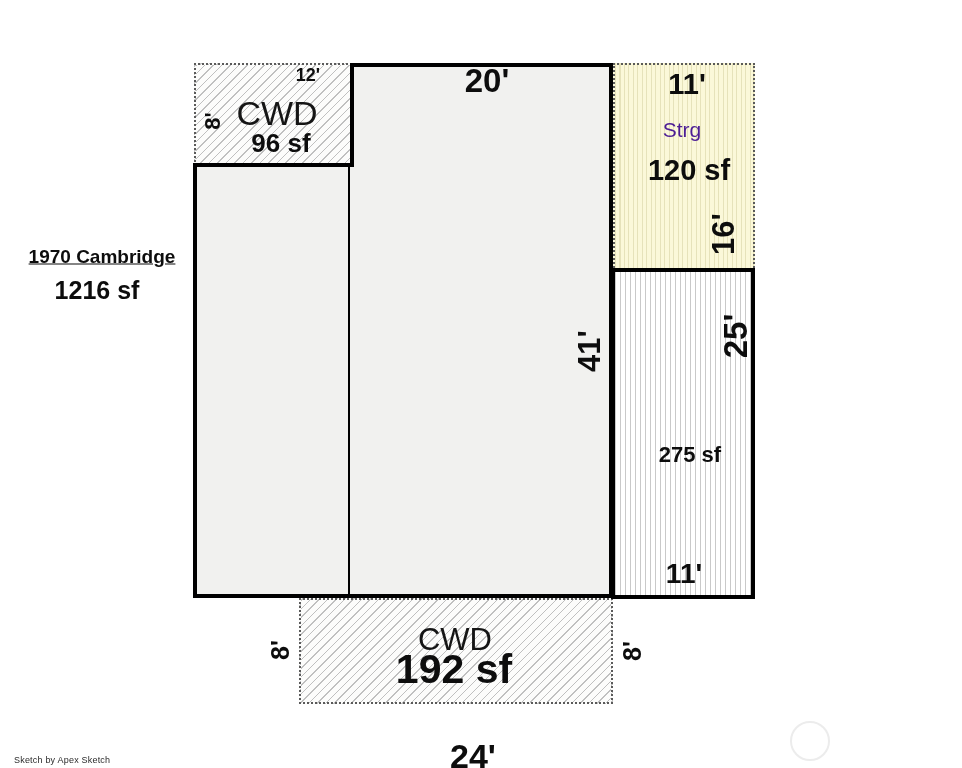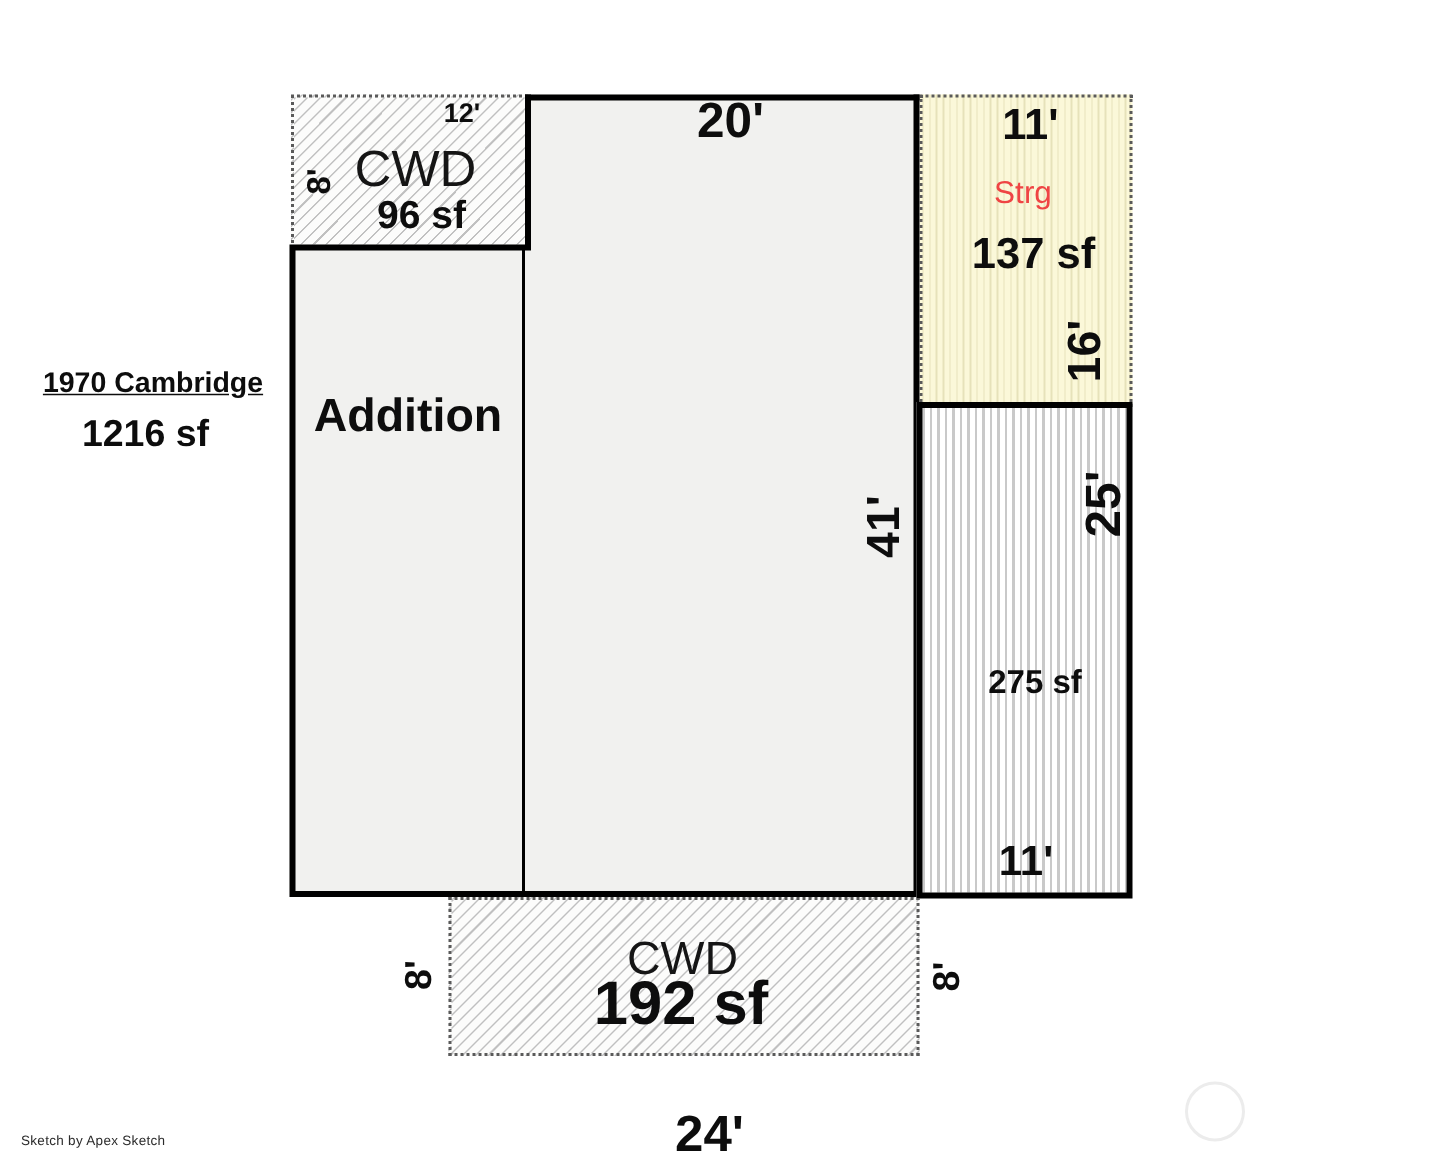--- a/index.html
+++ b/index.html
@@ -64,33 +64,32 @@
 
   <div id="main-area" class="region bldg-fill" style="left:350px;top:63px;width:263px;height:535px;"></div>
 
   <div id="wall-seg" class="abs" style="left:350px;top:63px;width:4px;height:104px;"></div>
 
   <div class="region stripe-gray" style="left:611px;top:268px;width:144px;height:331px;"></div>
 
   <div class="lbl b" style="left:102px;top:256px;font-size:19px;text-decoration:underline;">1970 Cambridge</div>
   <div class="lbl b" style="left:97px;top:290px;font-size:25px;">1216 sf</div>
 
-  <div class="lbl b" style="left:272px;top:277px;font-size:31px;">Addition</div>
 
   <div class="lbl b" style="left:272px;top:75px;font-size:18px;margin-left:36px;">12'</div>
   <div class="lbl" style="left:277px;top:113px;font-size:34px;color:#151515;">CWD</div>
   <div class="lbl b" style="left:281px;top:143px;font-size:26px;">96 sf</div>
   <div class="lbl rot b" style="left:213px;top:121px;font-size:22px;">8'</div>
 
   <div class="lbl b" style="left:487px;top:80px;font-size:33px;">20'</div>
   <div class="lbl rot b" style="left:589px;top:351px;font-size:31px;">41'</div>
 
   <div class="lbl b" style="left:687px;top:84px;font-size:29px;">11'</div>
-  <div class="lbl" style="left:682px;top:129px;font-size:21px;color:#ef4444;">Strg</div>
-  <div class="lbl b" style="left:689px;top:170px;font-size:29px;">137 sf</div>
+  <div class="lbl" style="left:682px;top:129px;font-size:21px;color:#4c1d95;">Strg</div>
+  <div class="lbl b" style="left:689px;top:170px;font-size:29px;">120 sf</div>
   <div class="lbl rot b" style="left:723px;top:234px;font-size:31px;">16'</div>
 
   <div class="lbl rot b" style="left:735px;top:336px;font-size:33px;">25'</div>
   <div class="lbl b" style="left:690px;top:455px;font-size:22px;">275 sf</div>
   <div class="lbl b" style="left:684px;top:574px;font-size:28px;">11'</div>
 
   <div class="lbl" style="left:455px;top:639px;font-size:31px;color:#151515;">CWD</div>
   <div class="lbl b" style="left:454px;top:669px;font-size:41px;">192 sf</div>
   <div class="lbl rot b" style="left:280px;top:650px;font-size:25px;">8'</div>
   <div class="lbl rot b" style="left:632px;top:651px;font-size:25px;">8'</div>

